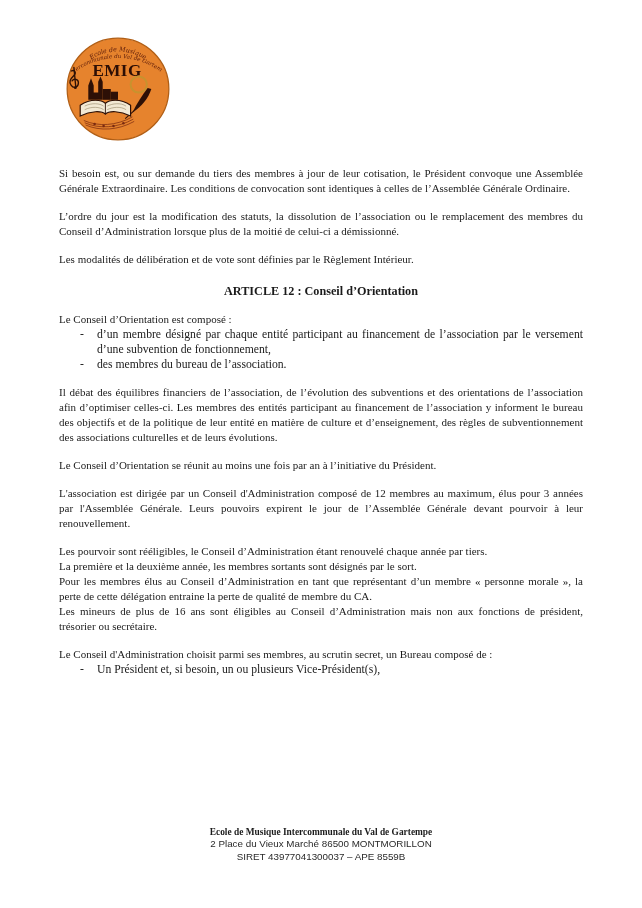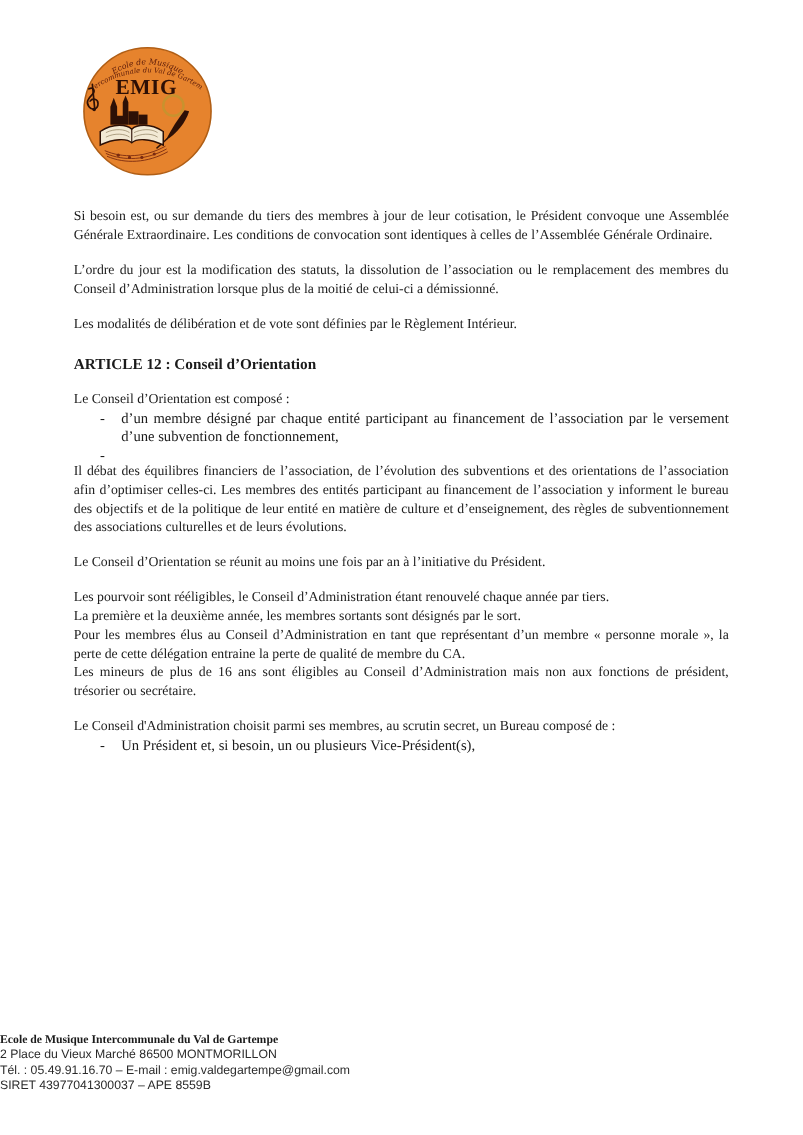--- a/index.html
+++ b/index.html
@@ -26,36 +26,37 @@
     margin:0 0 13px 0;
     font-size:11px;
     line-height:15px;
     text-align:justify;
   }
   .content p.h {
     font-weight:bold;
     font-size:12.2px;
     text-align:left;
   }
-  .content p.sp-before { margin-top:17px; }
+  .content p.sp-before { margin-top:17px;text-align:center; }
   .content p.no-gap { margin-bottom:0; }
   .tight-block { margin-bottom:13px; }
   .content .tight-block p { margin:0; }
   .bullets { margin:0 0 13px 0; }
   .bullet {
     position:relative;
     padding-left:38px;
     font-size:11.7px;
     line-height:15px;
     text-align:justify;
   }
   .bullet .dash { position:absolute; left:21px; top:0; }
   .footer {
     position:absolute;
     top:826px; left:0; width:100%;
+    text-align:center;
   }
   .footer .org {
     font-family:"Liberation Serif", serif;
     font-weight:bold;
     font-size:9.4px;
     line-height:12px;
     color:#1b1b1b;
   }
   .footer .sans {
     font-family:"Liberation Sans", sans-serif;
@@ -127,41 +128,42 @@
 
     <p class="h sp-before">ARTICLE 12 : Conseil d’Orientation</p>
     <p class="no-gap">Le Conseil d’Orientation est composé :</p>
     <div class="bullets">
       <div class="bullet">
         <span class="dash">-</span>
         <span>d’un membre désigné par chaque entité participant au financement de l’association par le versement d’une subvention de fonctionnement,</span>
       </div>
       <div class="bullet">
         <span class="dash">-</span>
+        <span>des membres du bureau de l’association.</span>
       </div>
     </div>
     <p>Il débat des équilibres financiers de l’association, de l’évolution des subventions et des orientations de l’association afin d’optimiser celles-ci. Les membres des entités participant au financement de l’association y informent le bureau des objectifs et de la politique de leur entité en matière de culture et d’enseignement, des règles de subventionnement des associations culturelles et de leurs évolutions.</p>
     <p>Le Conseil d’Orientation se réunit au moins une fois par an à l’initiative du Président.</p>
 
+    <p>L'association est dirigée par un Conseil d'Administration composé de 12 membres au maximum, élus pour 3 années par l'Assemblée Générale. Leurs pouvoirs expirent le jour de l’Assemblée Générale devant pourvoir à leur renouvellement.</p>
     <div class="tight-block">
       <p>Les pourvoir sont rééligibles, le Conseil d’Administration étant renouvelé chaque année par tiers.</p>
       <p>La première et la deuxième année, les membres sortants sont désignés par le sort.</p>
       <p>Pour les membres élus au Conseil d’Administration en tant que représentant d’un membre « personne morale », la perte de cette délégation entraine la perte de qualité de membre du CA.</p>
       <p>Les mineurs de plus de 16 ans sont éligibles au Conseil d’Administration mais non aux fonctions de président, trésorier ou secrétaire.</p>
     </div>
     <p class="no-gap">Le Conseil d'Administration choisit parmi ses membres, au scrutin secret, un Bureau composé de :</p>
     <div class="bullets">
       <div class="bullet">
         <span class="dash">-</span>
         <span>Un Président et, si besoin, un ou plusieurs Vice-Président(s),</span>
       </div>
     </div>
 
   </div>
 
   <div class="footer">
     <div class="org">Ecole de Musique Intercommunale du Val de Gartempe</div>
     <div class="sans">2 Place du Vieux Marché 86500 MONTMORILLON</div>
-    <div class="sans">Tél. : 05.49.91.16.70 – E-mail : emig.valdegartempe@gmail.com</div>
     <div class="sans">SIRET 43977041300037 – APE 8559B</div>
   </div>
 
 </div>
 
 </body></html>

